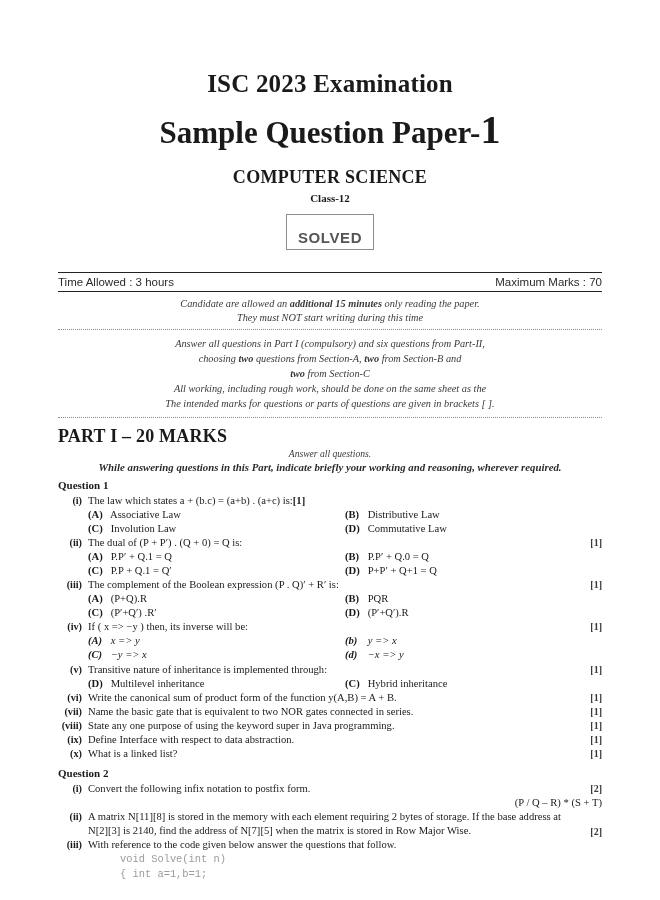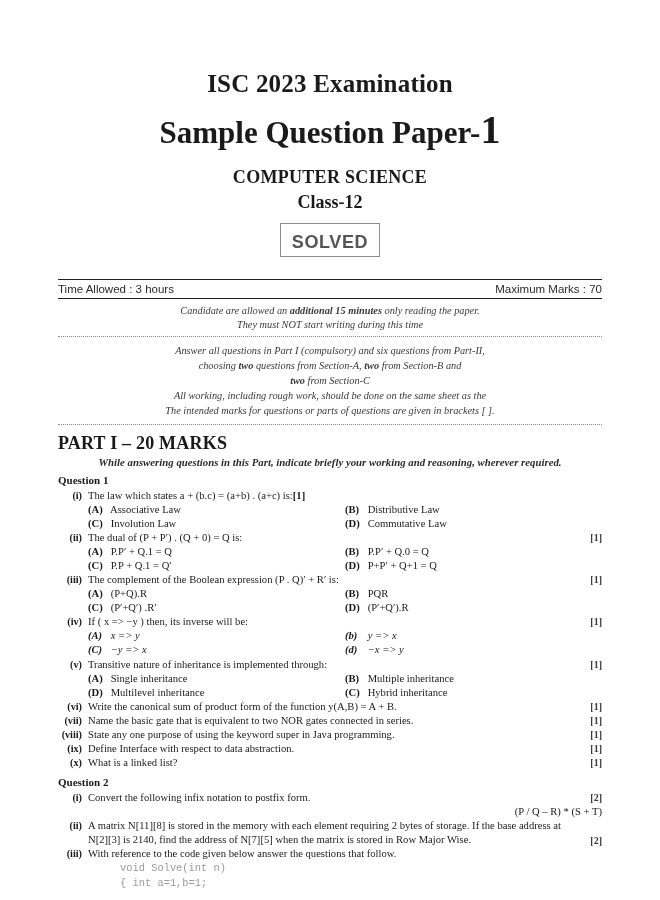--- a/index.html
+++ b/index.html
@@ -44,31 +44,31 @@
   .subject {
     font-family: "Liberation Serif", "DejaVu Serif", serif;
     font-weight: bold;
     font-size: 18px;
     margin-top: 14px;
     letter-spacing: 0.3px;
   }
   .class-line {
     font-family: "Liberation Serif", "DejaVu Serif", serif;
     font-weight: bold;
-    font-size: 18px;
+    font-size: 11px;
     margin-top: 4px;
   }
   .solved-wrap { margin-top: 10px; }
   .solved-badge {
     display: inline-block;
     border: 1.6px solid #8d8d8d;
-    padding: 8px 11px 3px 11px;
+    padding: 14px 11px 3px 11px;
     font-family: "Liberation Sans", "DejaVu Sans", sans-serif;
     font-weight: bold;
-    font-size: 18px;
+    font-size: 15px;
     letter-spacing: 0.6px;
     color: #555555;
   }
 
   
   .timebar {
     margin-top: 22px;
     border-top: 1.1px solid #222;
     border-bottom: 1.1px solid #222;
     padding: 3px 0 3px 0;
@@ -207,20 +207,21 @@
     <div>Answer all questions in Part I (compulsory) and six questions from Part-II,</div>
     <div><span>choosing </span><b>two</b><span> questions from Section-A, </span><b>two</b><span> from Section-B and</span></div>
     <div><b>two</b><span> from Section-C</span></div>
     <div>All working, including rough work, should be done on the same sheet as the</div>
     <div>The intended marks for questions or parts of questions are given in brackets [ ].</div>
   </div>
 
   <div class="dotted-rule"></div>
 
   <div class="part-head">PART I – 20 MARKS</div>
+  <div class="part-sub">Answer all questions.</div>
   <div class="part-note">While answering questions in this Part, indicate briefly your working and reasoning, wherever required.</div>
 
   <div class="qblock">
     <div class="qhead">Question 1</div>
     <div id="q1-items">
         <div class="qitem">
           <div class="qnum">(i)</div>
           <div class="qtext"><span>The law which states   a + (b.c) = (a+b) . (a+c)  is:</span><span class="marks-inline">[1]</span></div>
           <div class="marks"></div>
         </div>
@@ -268,24 +269,20 @@
           <div class="opt opt-italic"><span class="lbl">(b)</span> <span>y =&gt; x</span></div>
         </div>
         <div class="opts">
           <div class="opt opt-italic"><span class="lbl">(C)</span> <span>−y =&gt; x</span></div>
           <div class="opt opt-italic"><span class="lbl">(d)</span> <span>−x =&gt; y</span></div>
         </div>
         <div class="qitem">
           <div class="qnum">(v)</div>
           <div class="qtext"><span>Transitive nature of inheritance is implemented through:</span></div>
           <div class="marks">[1]</div>
-        </div>
-        <div class="opts">
-          <div class="opt"><span class="lbl">(A)</span> <span>Single inheritance</span></div>
-          <div class="opt"><span class="lbl">(B)</span> <span>Multiple inheritance</span></div>
         </div>
         <div class="opts">
           <div class="opt"><span class="lbl">(D)</span> <span>Multilevel inheritance</span></div>
           <div class="opt"><span class="lbl">(C)</span> <span>Hybrid inheritance</span></div>
         </div>
         <div class="qitem">
           <div class="qnum">(vi)</div>
           <div class="qtext"><span>Write the canonical sum of product form of the function y(A,B) = A + B.</span></div>
           <div class="marks">[1]</div>
         </div>

